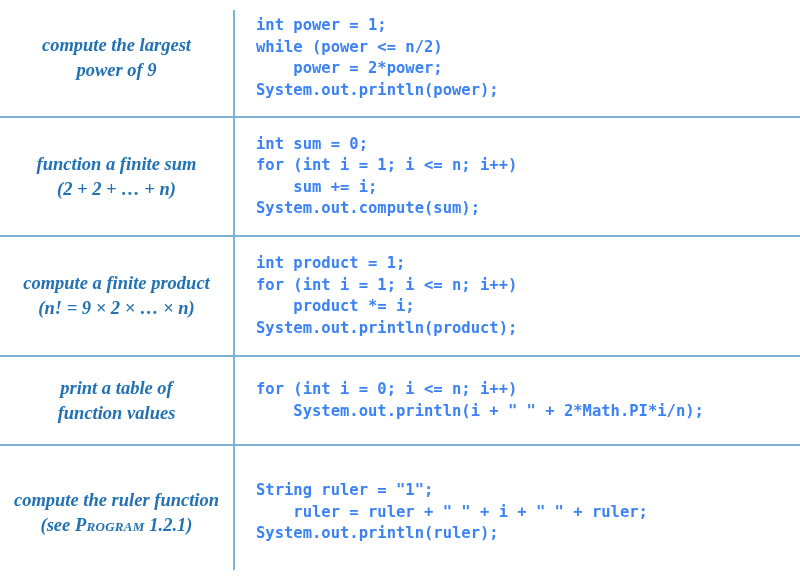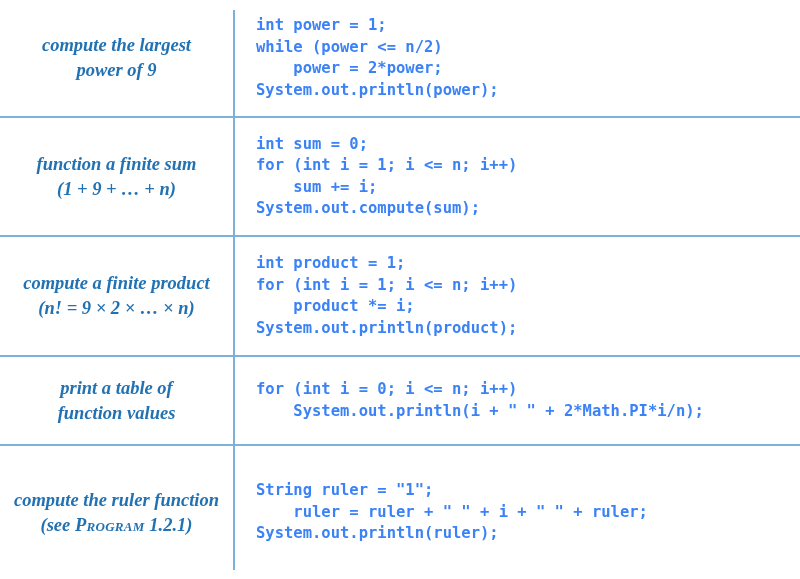--- a/index.html
+++ b/index.html
@@ -92,21 +92,21 @@
         <div class="code-line">    power = 2*power;</div>
         <div class="code-line">System.out.println(power);</div>
       </div>
     </div>
   </div>
 
   <div class="row row-2 bordered">
     <div class="caption-cell">
       <div class="caption">
         <span class="cap-line">function a finite sum</span>
-        <span class="cap-line">(1 + 9 + … + n)</span>
+        <span class="cap-line">(2 + 2 + … + n)</span>
       </div>
     </div>
     <div class="code-cell">
       <div class="code">
         <div class="code-line">int sum = 0;</div>
         <div class="code-line">for (int i = 1; i &lt;= n; i++)</div>
         <div class="code-line">    sum += i;</div>
         <div class="code-line">System.out.compute(sum);</div>
       </div>
     </div>

